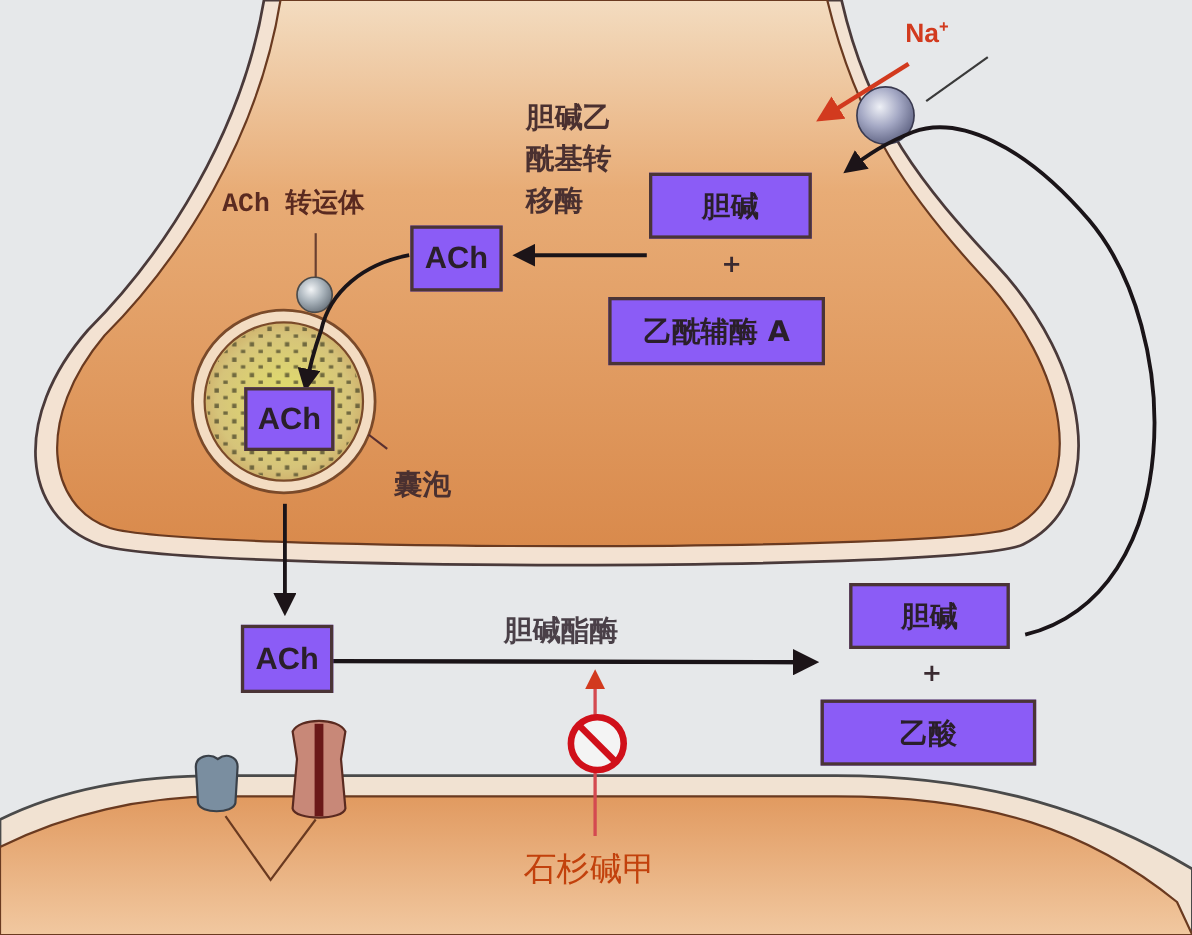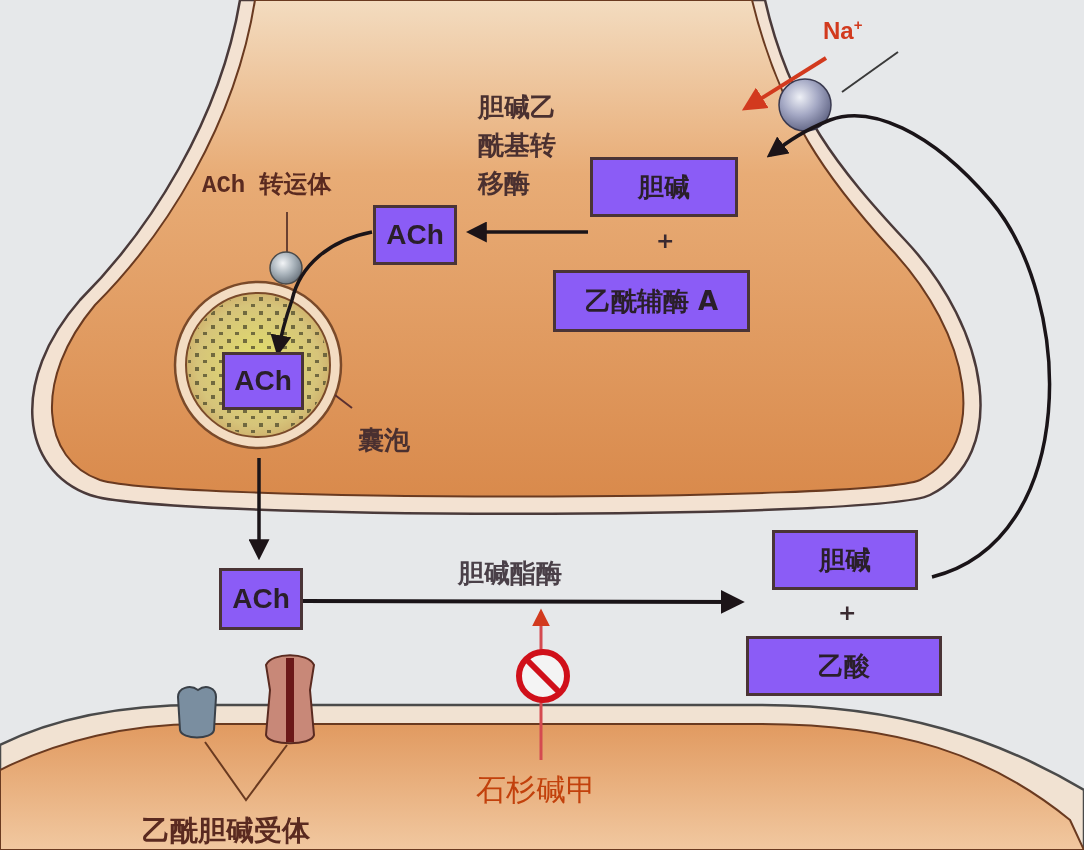--- a/index.html
+++ b/index.html
@@ -135,14 +135,13 @@
   <div class="lbl" style="left:458px;top:556px;font-size:26px;color:#4a4048;">胆碱酯酶</div>
 
   <div class="box" style="left:772px;top:530px;width:146px;height:60px;font-size:26px;">胆碱</div>
 
   <div class="plus" style="left:838px;top:600px;">+</div>
 
   <div class="box" style="left:746px;top:636px;width:196px;height:60px;font-size:26px;">乙酸</div>
 
   <div class="lbl" style="left:476px;top:770px;font-size:30px;font-weight:normal;color:#c2410c;">石杉碱甲</div>
 
-  <div class="lbl" style="left:142px;top:812px;font-size:28px;color:#5a2a20;">乙酰胆碱受体</div>
 </div>
 
 </body></html>

